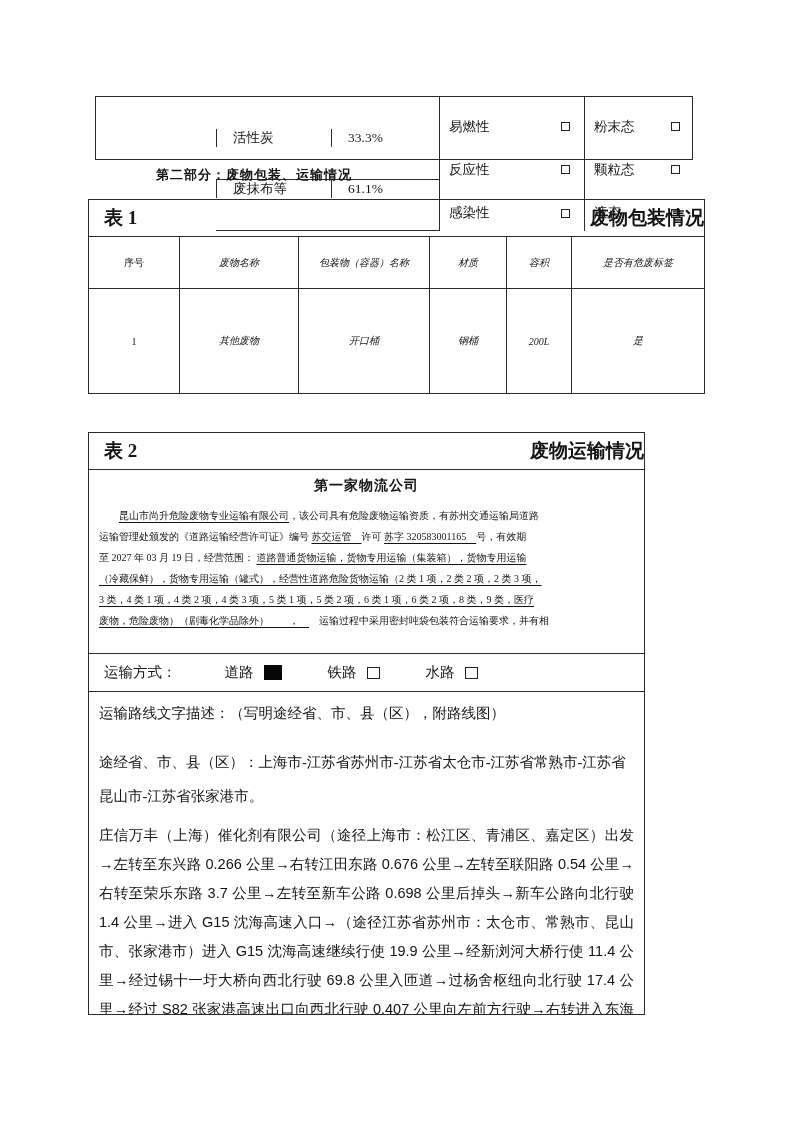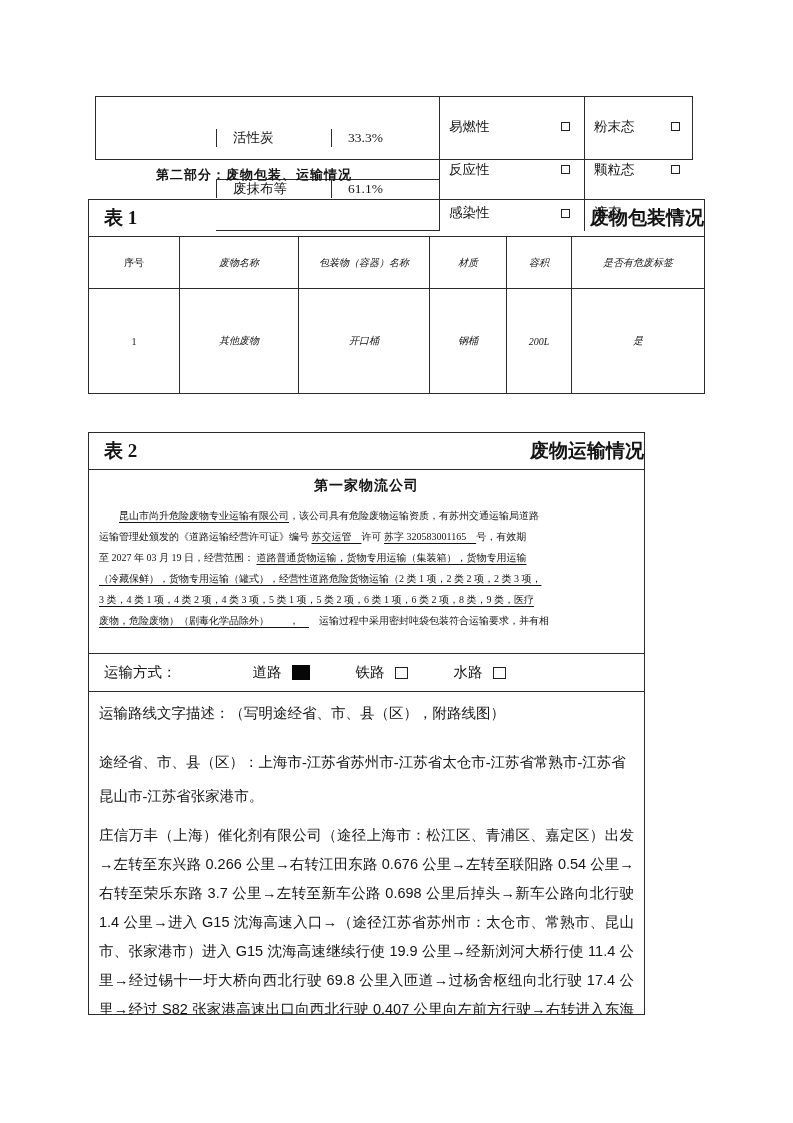--- a/index.html
+++ b/index.html
@@ -45,21 +45,21 @@
   
   .table2 { position:absolute; left:88px; top:432px; width:557px; height:583px; display:flex; flex-direction:column; }
   .t2-company { height:32px; display:flex; align-items:center; justify-content:center; font-weight:bold; font-size:14px; letter-spacing:1px; }
   .t2-info {
     height:152px; box-sizing:border-box; padding:3px 10px 0 10px;
     font-size:10px; line-height:21px; border-bottom:1.2px solid #2b2b2b; overflow:hidden;
   }
   .rich-line { white-space:pre-wrap; }
   .u { text-decoration:underline; text-underline-offset:3px; }
   .t2-transport { height:38px; box-sizing:border-box; display:flex; align-items:center; padding-left:15px; border-bottom:1.2px solid #2b2b2b; font-size:14.5px; }
-  .t2-transport .tr-label { margin-right:76px; }
+  .t2-transport .tr-label { margin-right:48px; }
   .t2-transport .tr-mode { display:flex; align-items:center; margin-right:46px; }
   .t2-transport .tr-mode .cb { margin-left:10px; }
   .t2-route { flex:1; box-sizing:border-box; padding:12px 10px 0 10px; font-size:14.5px; overflow:hidden; }
   .route-via { margin-top:22px; line-height:34px; }
   .route-detail {
     margin-top:8px; line-height:29px; text-align:justify;
     font-family:"Liberation Sans","DejaVu Sans",sans-serif; font-size:14.5px;
   }
 </style>
 </head>

